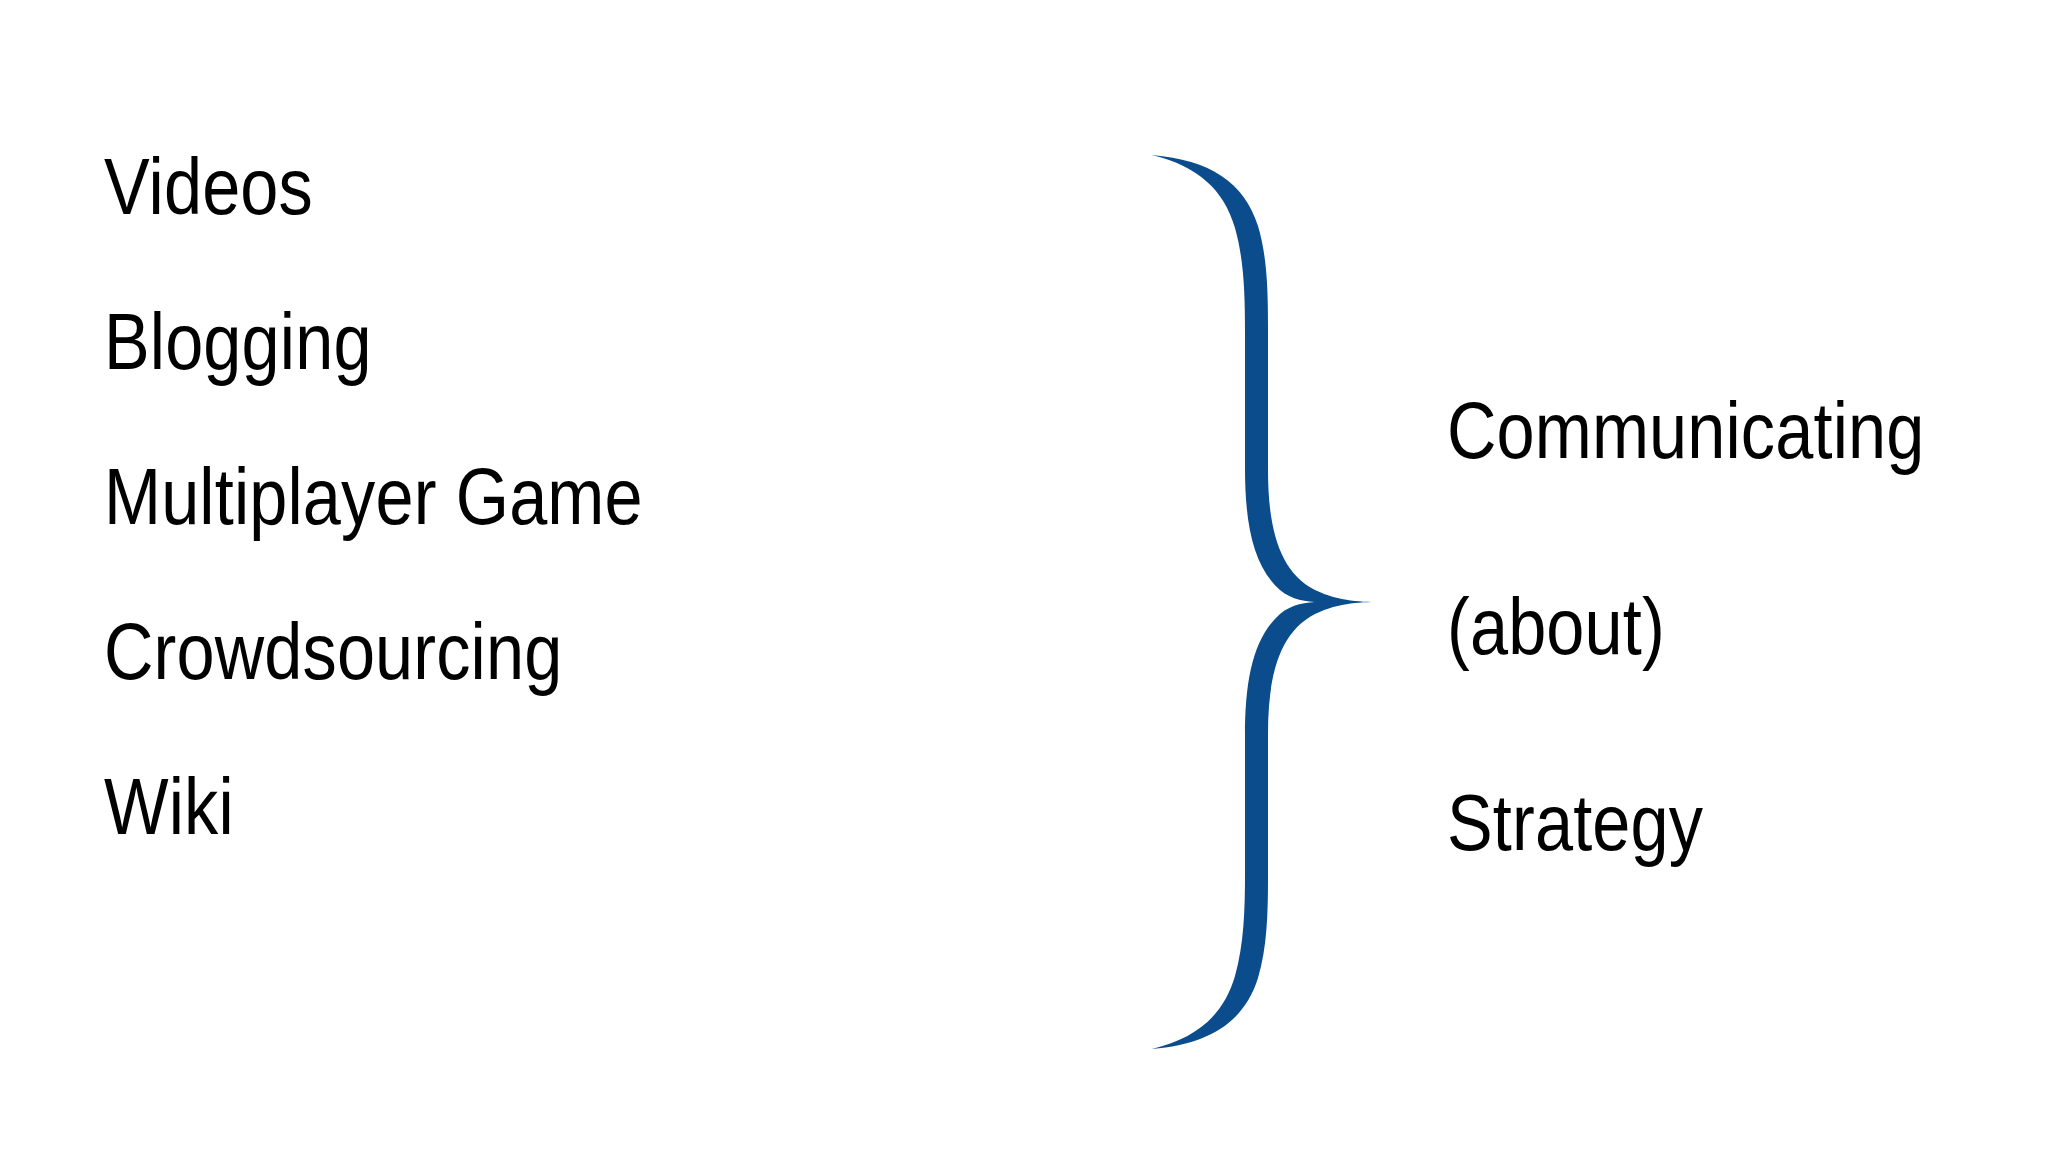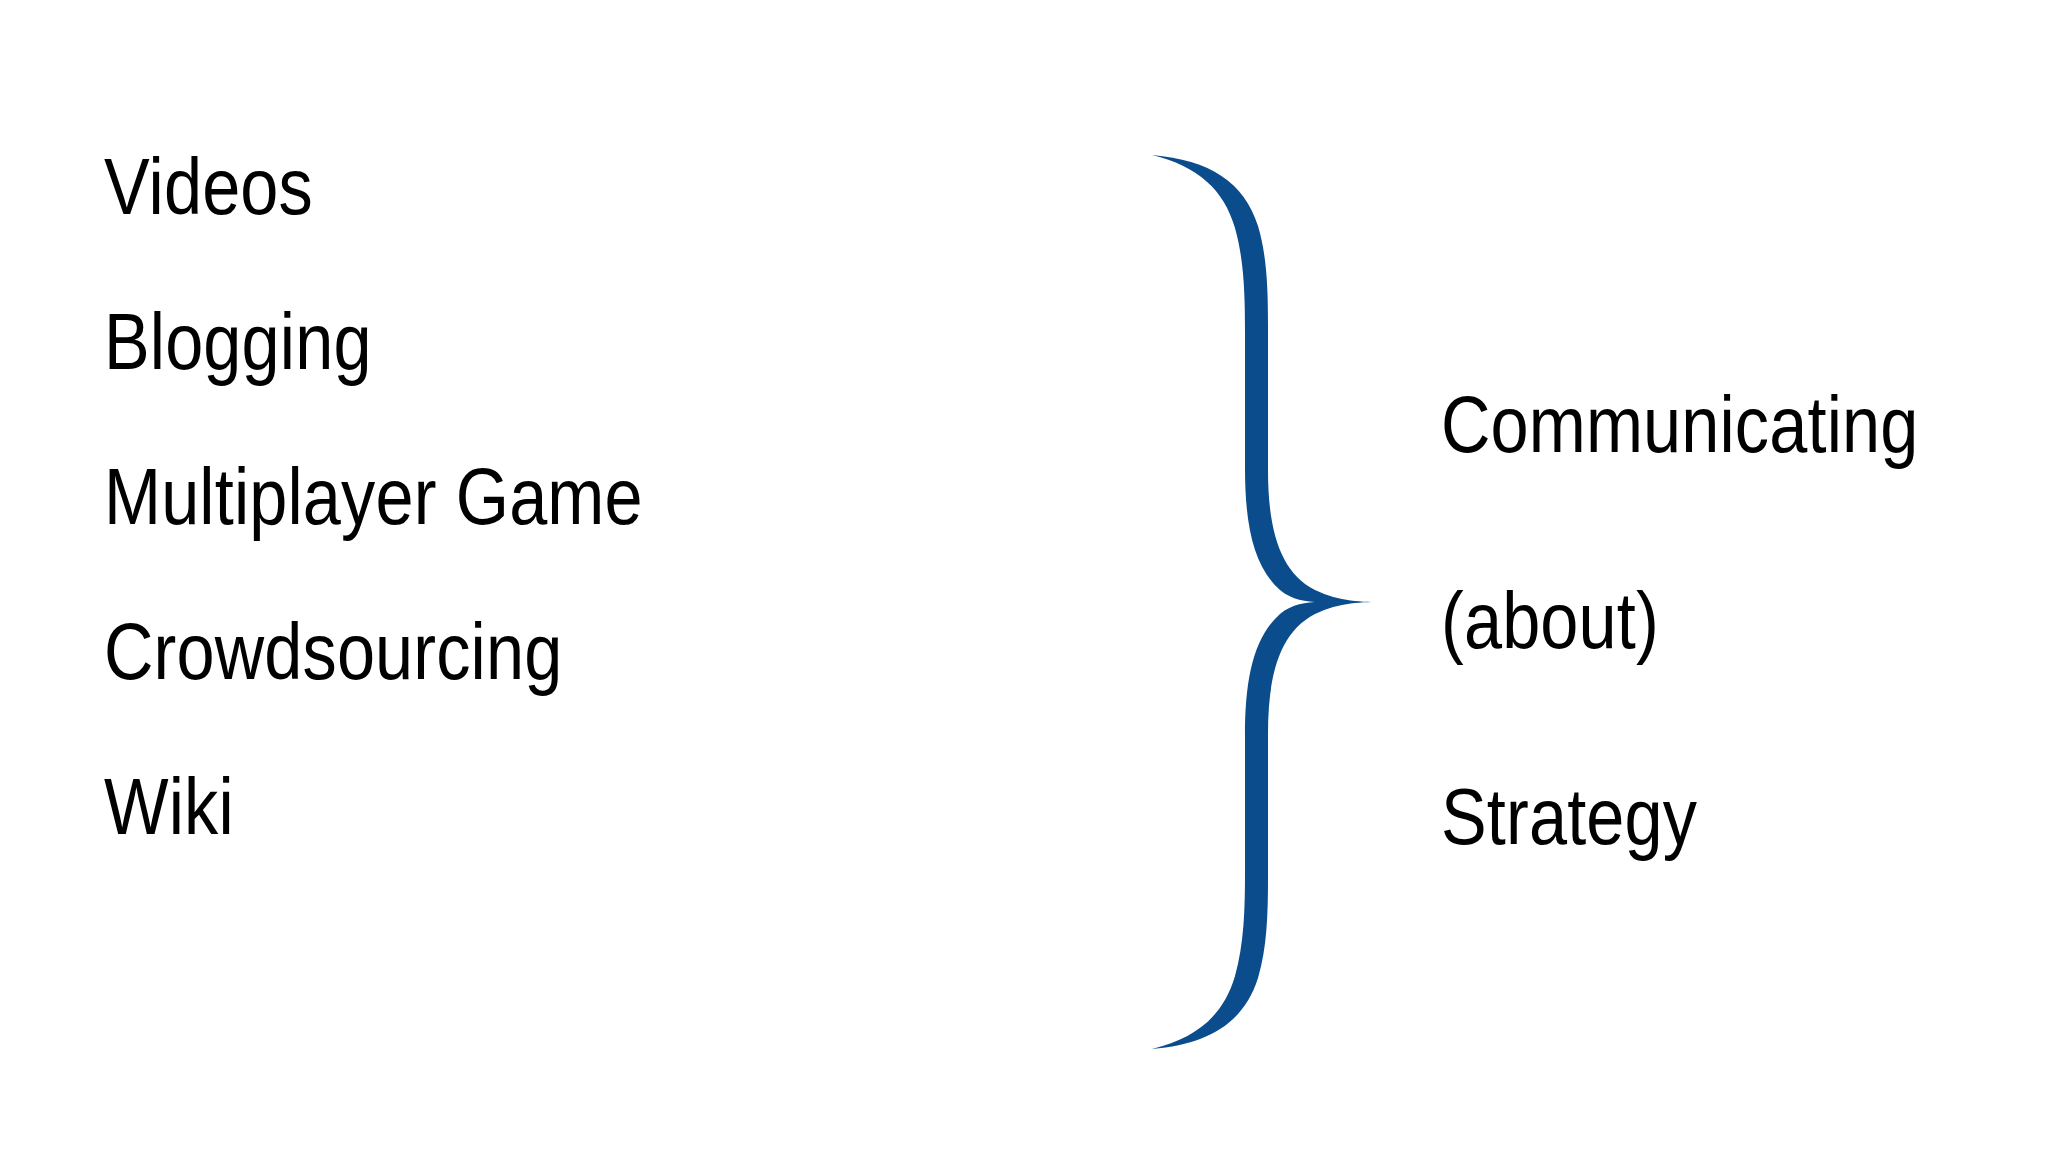--- a/index.html
+++ b/index.html
@@ -40,21 +40,21 @@
     transform-origin: left center;
     letter-spacing: 0.2px;
   }
 
   
   .group-label {
     position: absolute;
     left: 1430px;
     top: 364px;
     width: 600px;
-    margin: 11px;
+    margin: 17px;
     padding: 0;
     list-style: none;
   }
   .group-line {
     height: 196px;
     line-height: 100px;
     font-size: 80px;
     color: #000000;
     white-space: nowrap;
     transform: scaleX(0.855);

